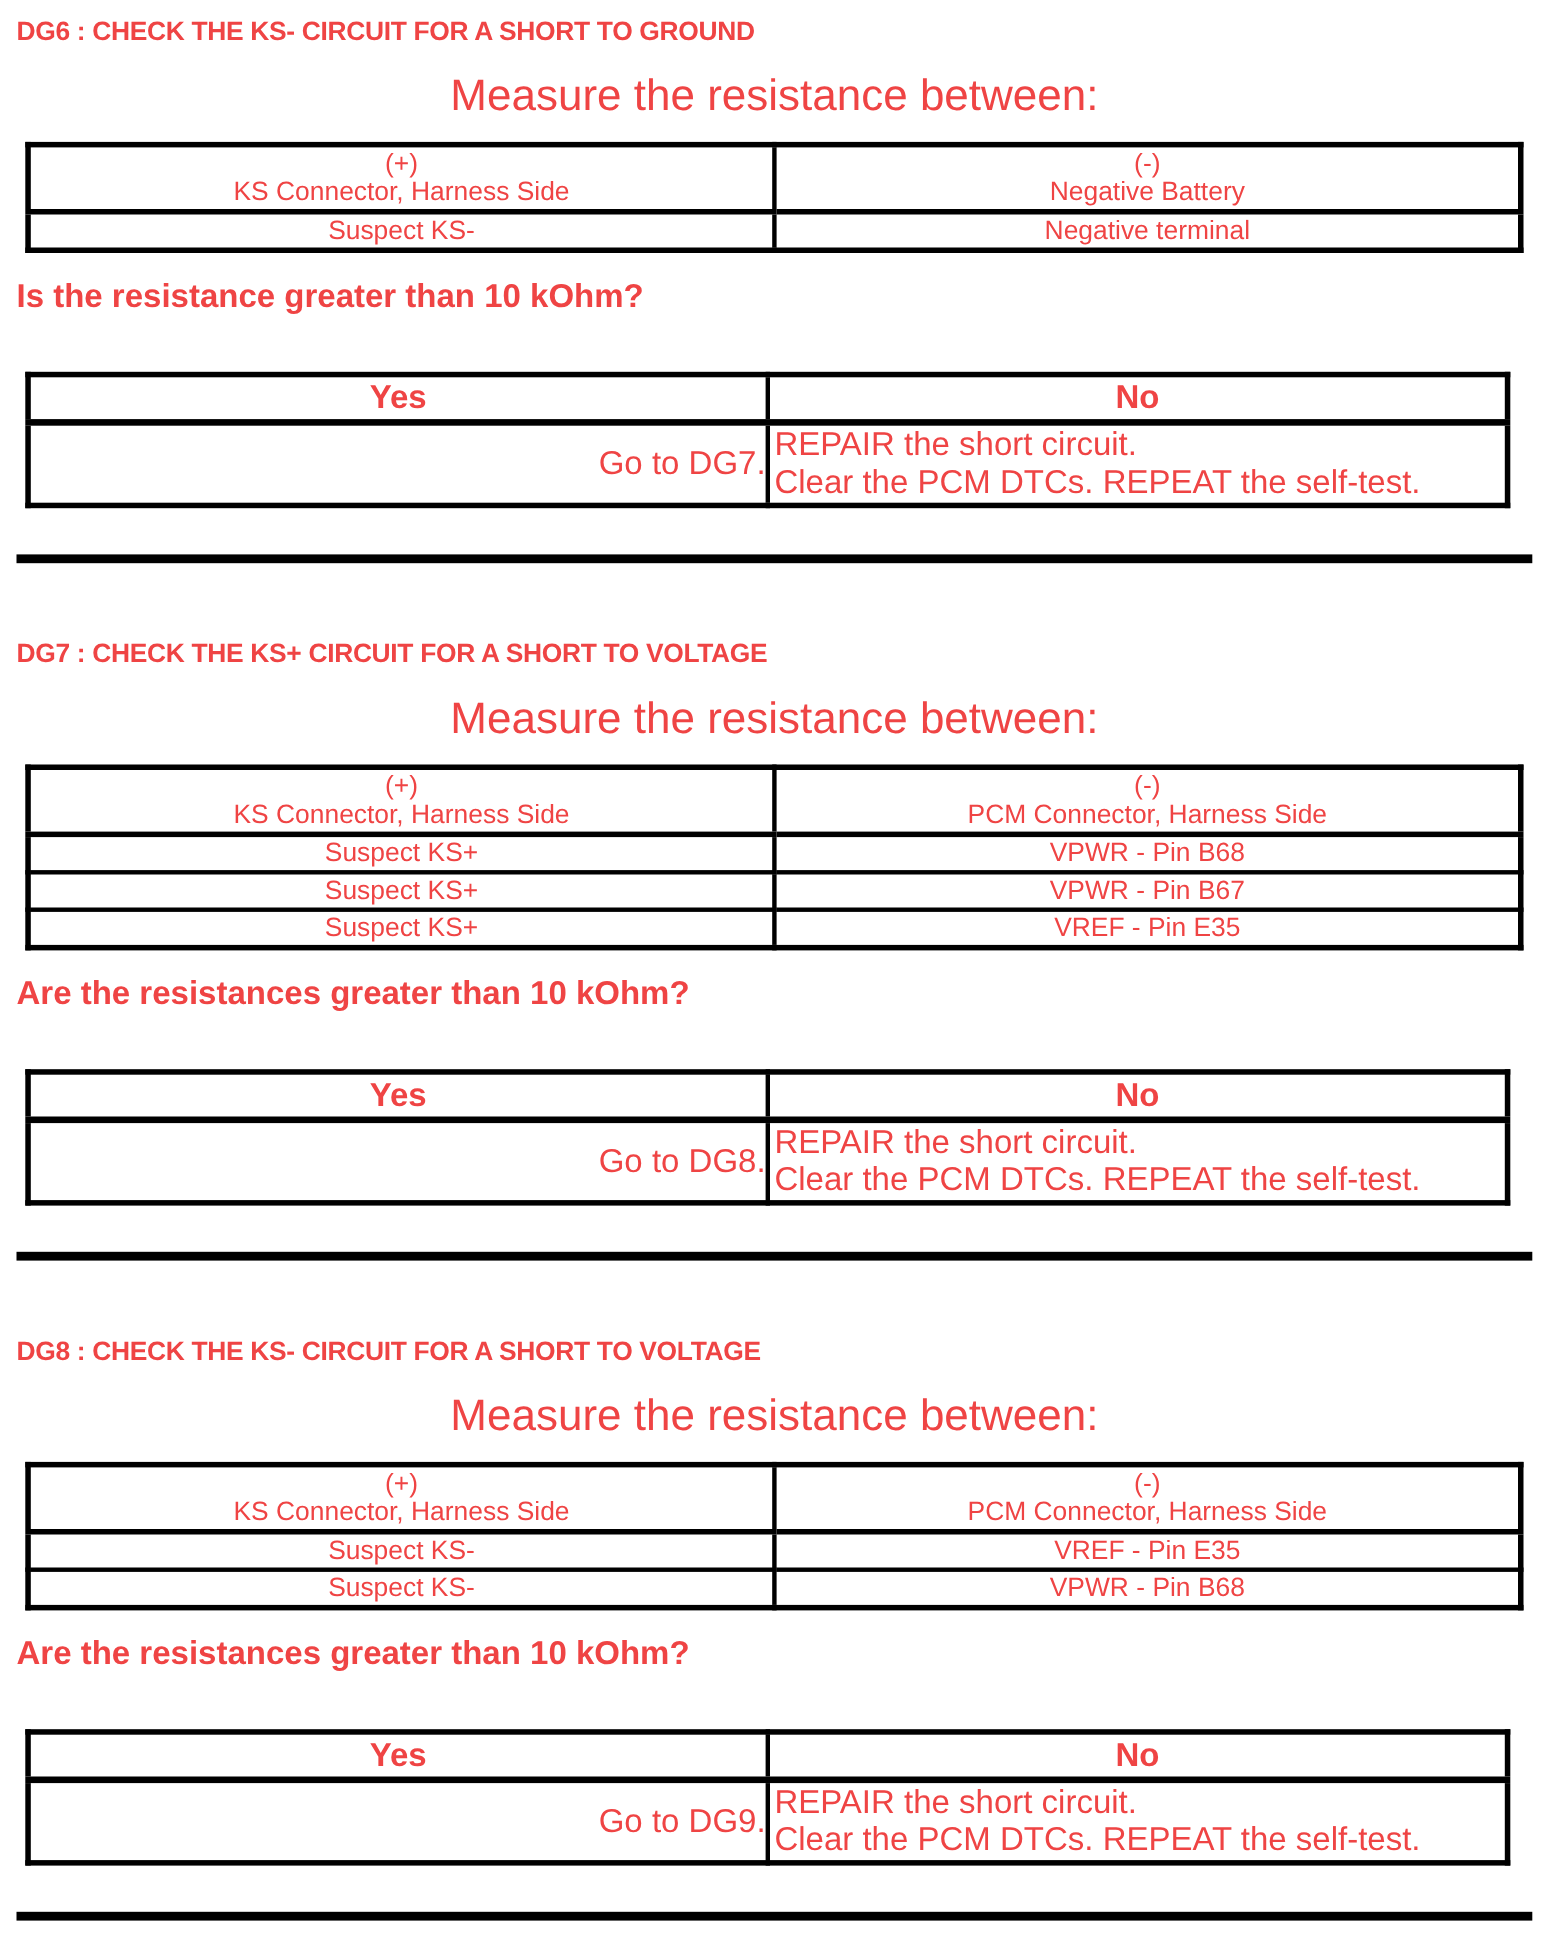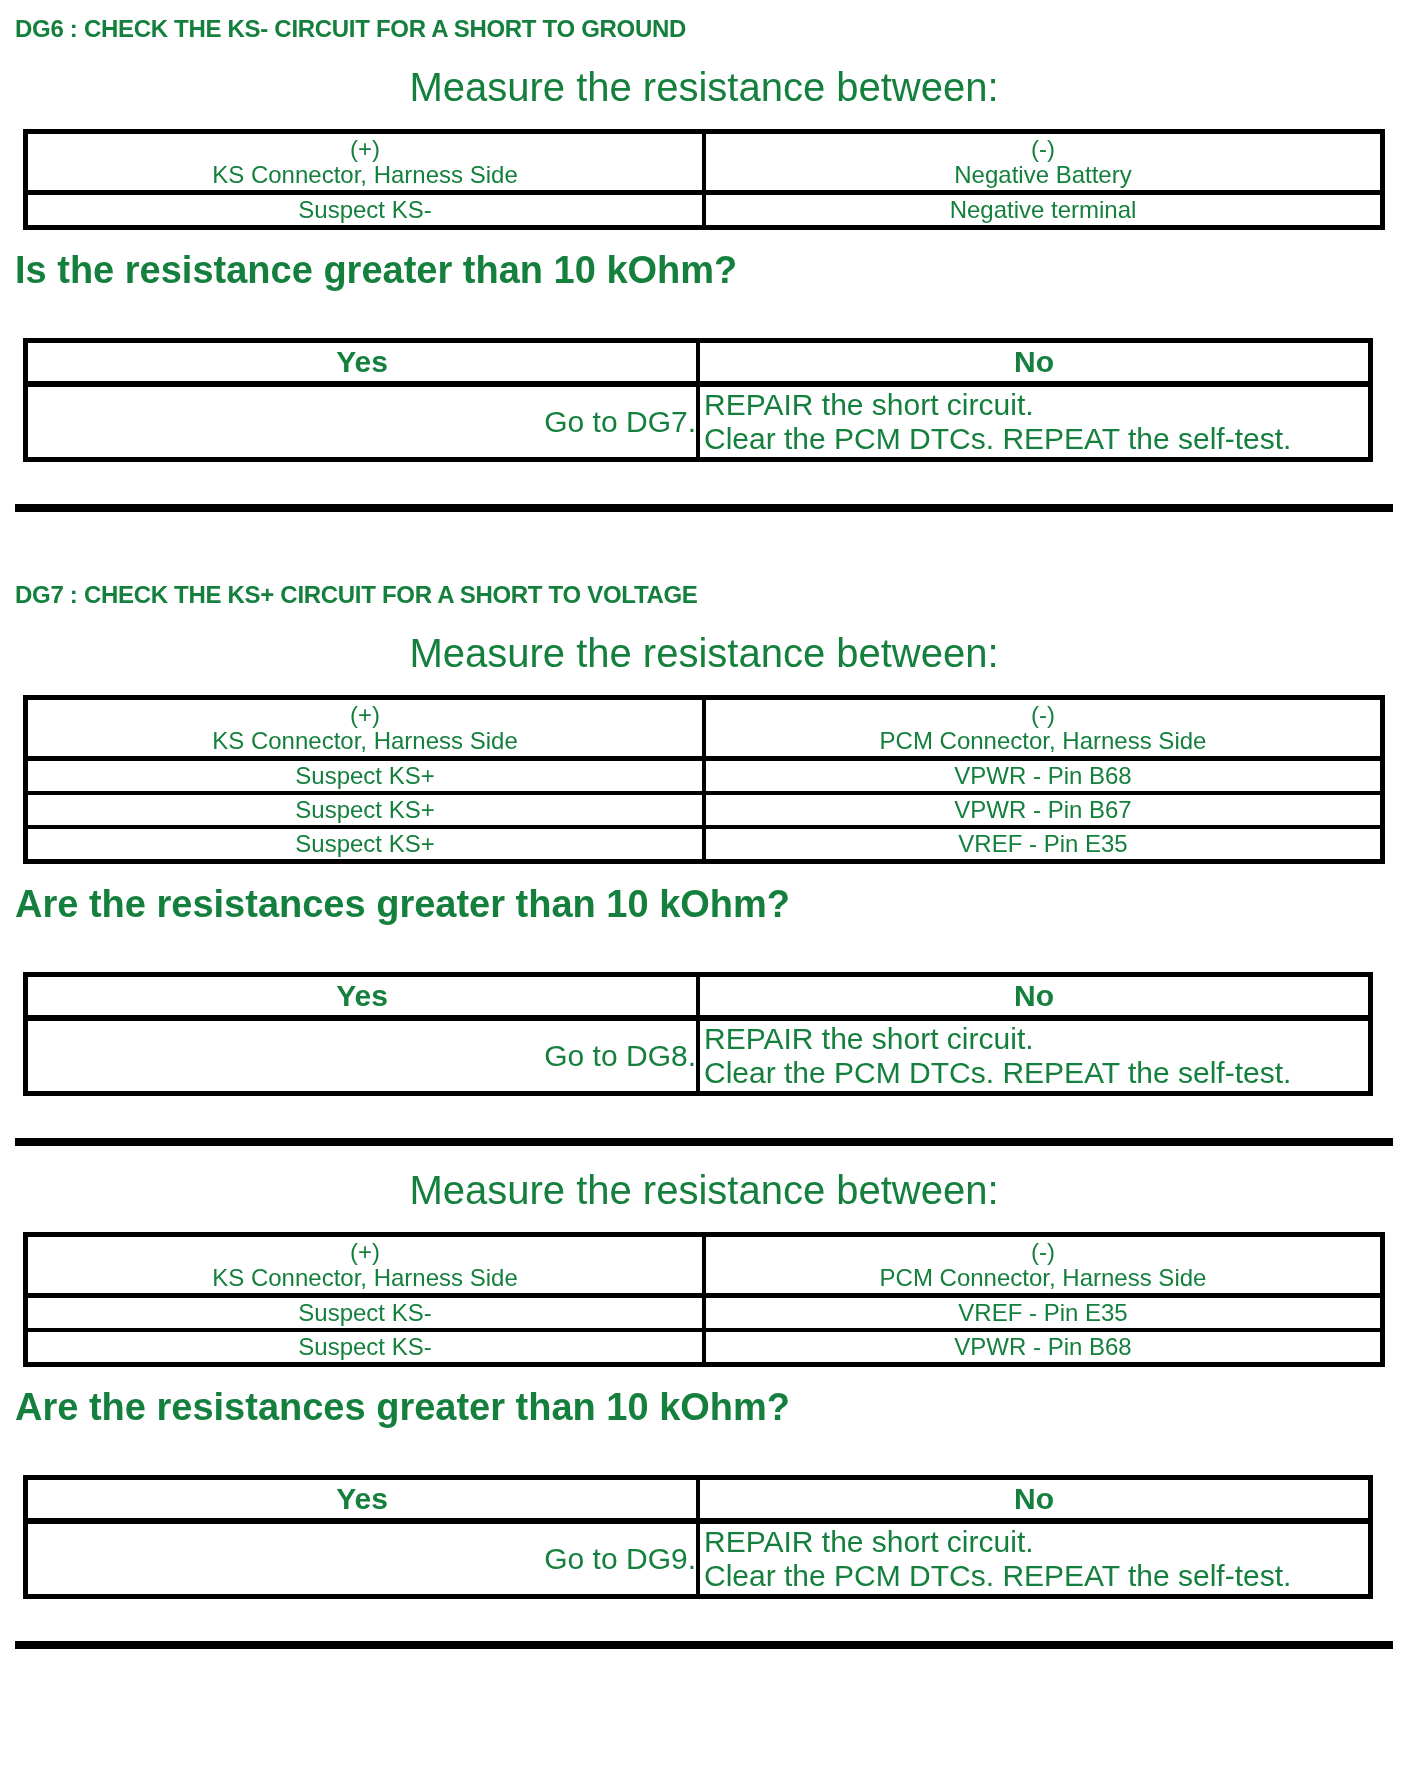--- a/index.html
+++ b/index.html
@@ -2,21 +2,21 @@
 <html><head>
 <meta charset="utf-8">
 <style>
   html, body { margin: 0; padding: 0; background: #ffffff; }
   .page {
     width: 1408px;
     height: 1766px;
     box-sizing: border-box;
     padding: 14px 15px 0 15px;
     background: #ffffff;
-    color: #15803d;
+    color: #ef4444;
     font-family: "Liberation Sans", "DejaVu Sans", sans-serif;
     overflow: hidden;
   }
   .test-step { margin: 0; }
   .test-step:not(:first-of-type) .section-heading { margin-top: 68px; }
 
   .section-heading {
     font-size: 24px;
     font-weight: bold;
     line-height: 29px;
@@ -24,21 +24,21 @@
     letter-spacing: -0.3px;
   }
   .instruction {
     font-size: 40px;
     line-height: 36px;
     margin: 26px 0 0 0;
     font-weight: normal;
     text-align: center;
   }
   .question {
-    font-size: 38px;
+    font-size: 30px;
     line-height: 36px;
     margin: 22px 0 0 0;
     font-weight: bold;
   }
 
   table.measure-table {
     border-collapse: collapse;
     table-layout: fixed;
     width: 1362px;
     margin: 24px 0 0 8px;
@@ -190,20 +190,21 @@
             <div>Clear the PCM DTCs. REPEAT the self-test.</div>
           </td>
         </tr>
       </tbody>
     </table>
 
     <div class="section-divider"></div>
   </section>
 
   <section class="test-step">
+    <p class="section-heading">DG8 : CHECK THE KS- CIRCUIT FOR A SHORT TO VOLTAGE</p>
     <p class="instruction">Measure the resistance between:</p>
 
     <table class="measure-table">
       <thead>
         <tr>
           <th>
             <div>(+)</div>
             <div>KS Connector, Harness Side</div>
           </th>
           <th>

